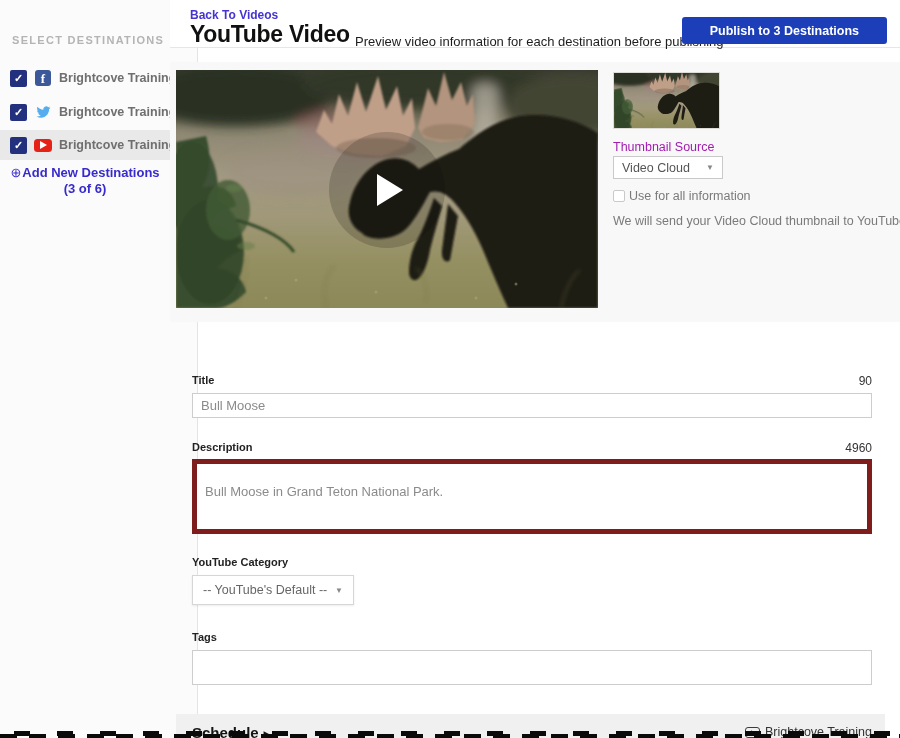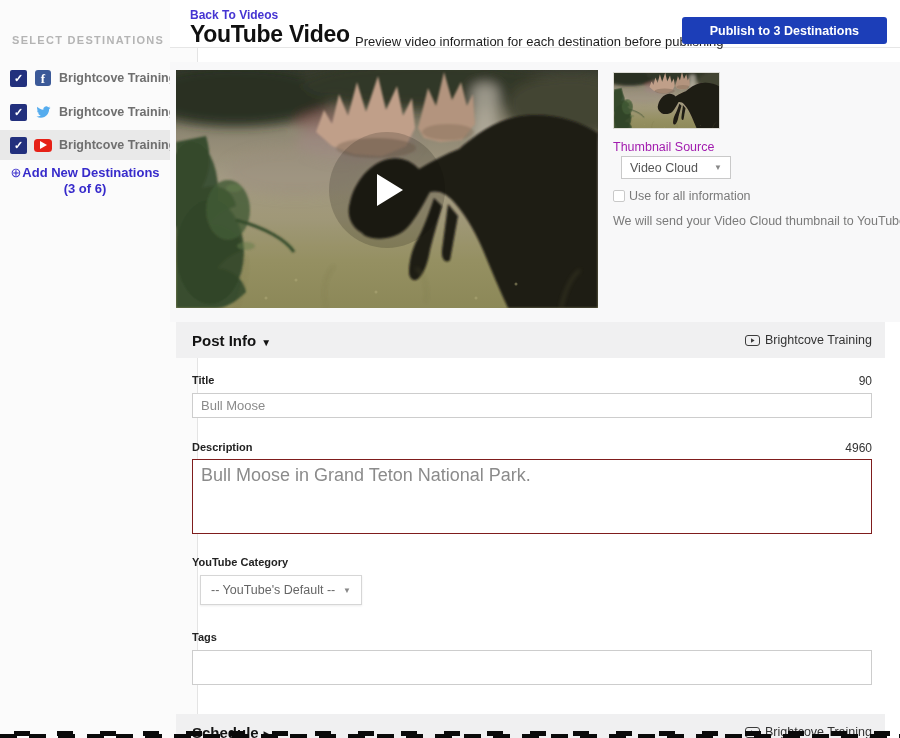--- a/index.html
+++ b/index.html
@@ -49,21 +49,21 @@
   
   .media-strip { position:absolute; left:170px; top:62px; width:730px; height:260px; background:#f8f8f9; }
   .video-player { position:absolute; left:176px; top:70px; width:422px; height:238px;
                   background:#2f3226; overflow:hidden; cursor:pointer; }
   .video-player svg { display:block; }
   .thumb { position:absolute; left:613px; top:72px; width:107px; height:57px;
            border:1px solid #dddcd6; overflow:hidden; background:#8f8c64; }
   .thumb svg { display:block; }
   .thumb-src-label { position:absolute; left:613px; top:140px; font-size:12.5px; color:#a21caf; }
   .dropdown { position:absolute; background:#fff; border:1px solid #c9c9c9; display:flex;
-              align-items:center; justify-content:space-between; cursor:pointer;margin-left:8px; }
+              align-items:center; justify-content:space-between; cursor:pointer; }
   .dd-thumb { left:613px; top:156px; width:110px; height:23px; padding:0 8px; }
   .dd-text { font-size:12.5px; color:#555; white-space:nowrap; }
   .dd-caret { font-size:8px; color:#888; }
   .use-all-row { position:absolute; left:613px; top:189px; display:flex; align-items:center; cursor:pointer; }
   .cb-empty { width:12px; height:12px; background:#fff; border:1px solid #c9c9c9; border-radius:2px; flex:0 0 auto; }
   .use-all-label { margin-left:4px; font-size:12.5px; color:#7a7a7a; }
   .thumb-note { position:absolute; left:613px; top:214px; font-size:12.5px; color:#7a7a7a; white-space:nowrap; }
 
   
   .section-bar { position:absolute; left:176px; width:709px; height:36px; background:#f0f0f1;
@@ -71,22 +71,22 @@
   .section-title { font-size:15px; font-weight:800; color:#131313; cursor:pointer; }
   .section-caret { font-size:10px; margin-left:5px; color:#131313; }
   .bar-dest { display:flex; align-items:center; font-size:12.5px; color:#333; }
   .bar-dest svg { margin-right:5px; }
 
   
   .fld-label { position:absolute; left:192px; font-size:11px; font-weight:bold; color:#222; }
   .fld-counter { position:absolute; right:28px; font-size:12px; color:#333; }
   .txt-input { position:absolute; left:192px; width:680px; background:#fff; border:1px solid #cdcdcd;
                font-family:inherit; font-size:13px; color:#8b8b8b; padding:0 8px; }
-  .txt-area { position:absolute; left:192px; width:680px; background:#fff; border:1px solid #7f1d1d;
-              font-family:inherit; font-size:18px; color:#8b8b8b; padding:5px 8px; resize:none; }
+  .txt-area { position:absolute; left:192px; width:680px; background:#fff; border:5px solid #7f1d1d;
+              font-family:inherit; font-size:13px; color:#8b8b8b; padding:20px 8px; resize:none; }
   .dd-category { left:192px; top:575px; width:162px; height:30px; padding:0 10px;
                  border:1px solid #d6d6d6; box-shadow:0 1px 2px rgba(0,0,0,0.08); }
   .dd-category .dd-text { color:#666; }
 
   
   .torn-edge { position:absolute; left:0; bottom:0; width:900px; height:8px; z-index:40;
     background-image:
       repeating-linear-gradient(90deg, #0a0a0a 0 17px, transparent 17px 29px),
       repeating-linear-gradient(90deg, transparent 0 8px, #0a0a0a 8px 24px, transparent 24px 43px);
     background-size:auto 4px, auto 5px;
@@ -239,30 +239,20 @@
   <div class="dropdown dd-thumb">
     <span class="dd-text">Video Cloud</span>
     <span class="dd-caret">▼</span>
   </div>
   <div class="use-all-row">
     <span class="cb-empty"></span>
     <span class="use-all-label">Use for all information</span>
   </div>
   <div class="thumb-note">We will send your Video Cloud thumbnail to YouTube.</div>
 
-  <div class="section-bar" style="top:322px">
-    <span class="section-title"><span>Post Info</span><span class="section-caret">▼</span></span>
-    <span class="bar-dest">
-      <svg width="15" height="11" viewBox="0 0 15 11">
-          <rect x="0.5" y="0.5" width="14" height="10" rx="2.5" stroke="#3c3c3c" fill="none"></rect>
-          <path d="M6 3.2 L9.6 5.5 L6 7.8 Z" fill="#3c3c3c"></path>
-        </svg>
-      <span>Brightcove Training</span>
-    </span>
-  </div>
 
   <div class="fld-label" style="top:374px">Title</div>
   <div class="fld-counter" style="top:374px">90</div>
   <input class="txt-input" style="top: 393px; height: 25px;" value="Bull Moose">
 
   <div class="fld-label" style="top:441px">Description</div>
   <div class="fld-counter" style="top:441px">4960</div>
   <textarea class="txt-area" style="top: 459px; height: 75px;">Bull Moose in Grand Teton National Park.</textarea>
 
   <div class="fld-label" style="top:556px">YouTube Category</div>

